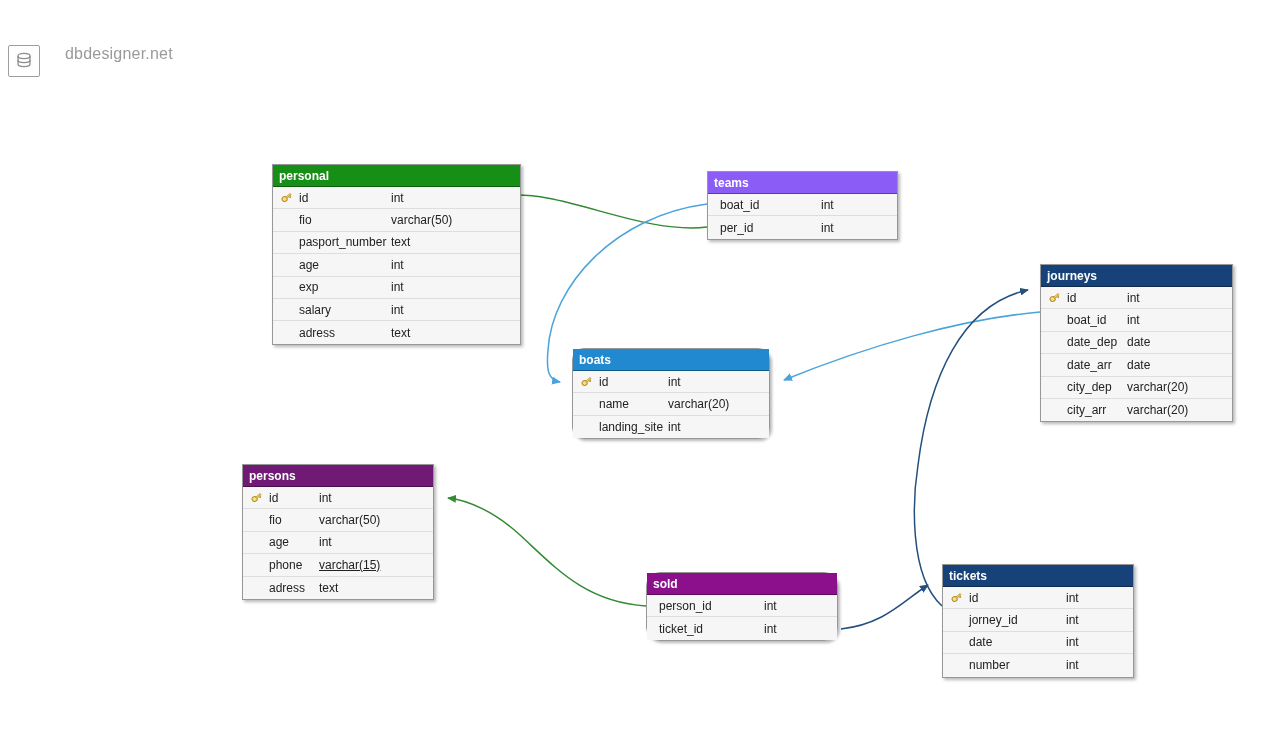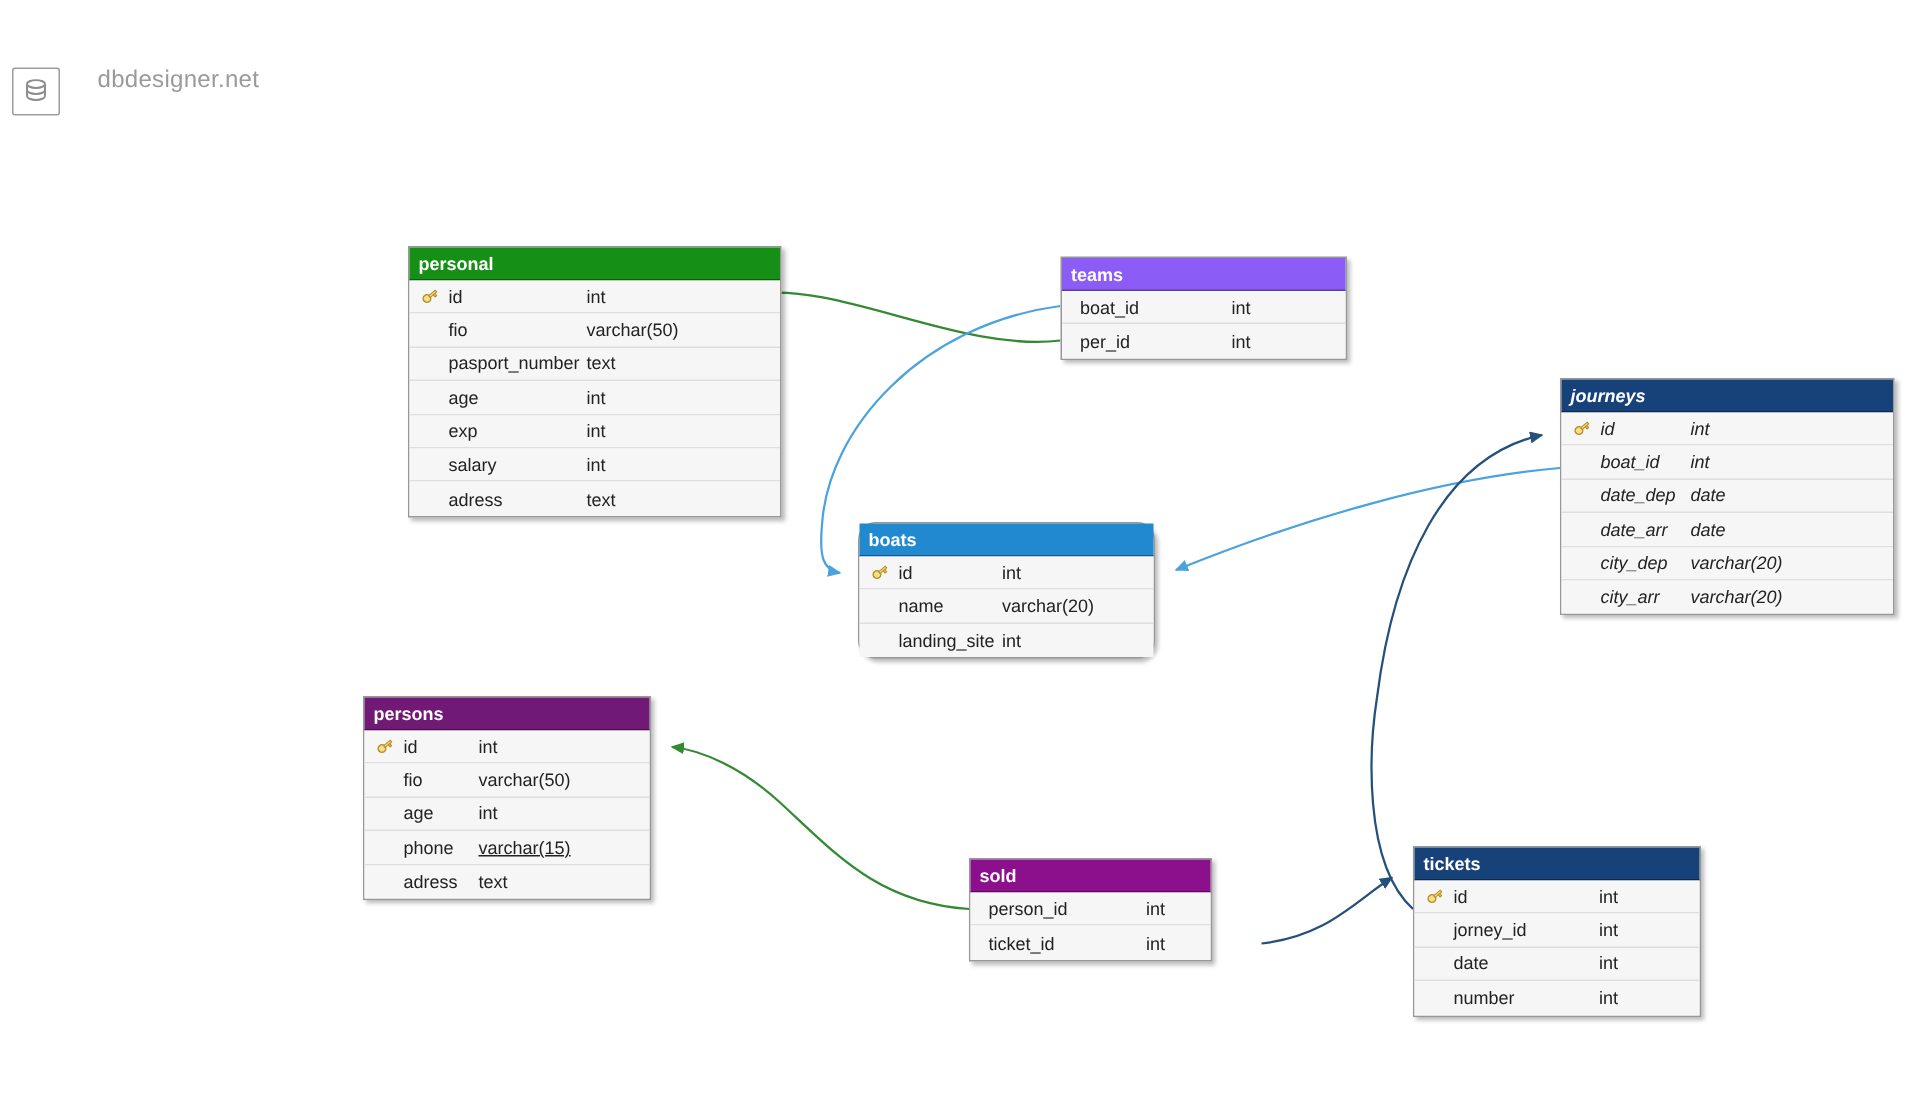--- a/index.html
+++ b/index.html
@@ -120,21 +120,21 @@
         <div class="db-table-header" style="background: #8b5cf6;">teams</div>
         <div class="db-row">
           <span class="fname">boat_id</span>
           <span class="ftype" style="left: 113px;">int</span>
         </div>
         <div class="db-row">
           <span class="fname">per_id</span>
           <span class="ftype" style="left: 113px;">int</span>
         </div>
       </div>
-      <div class="db-table" style="left: 1040px; top: 252px; width: 223px; font-style: italic;">
+      <div class="db-table" style="left: 1040px; top: 264px; width: 193px;">
         <div class="db-table-header" style="background: rgb(22, 66, 121);">journeys</div>
         <div class="db-row">
           <span class="key-cell">
             <svg width="13" height="13" viewBox="0 0 16 16">
               <g transform="rotate(-40 8 8)">
                 <circle cx="5" cy="8" r="3.1" fill="#f3e08a" stroke="#b68c1e" stroke-width="1.2"></circle>
                 <rect x="7.6" y="7.1" width="7" height="1.9" fill="#f3e08a" stroke="#b68c1e" stroke-width="0.9"></rect>
                 <rect x="11" y="9" width="1.6" height="2.2" fill="#f3e08a" stroke="#b68c1e" stroke-width="0.9"></rect>
               </g>
             </svg>
@@ -223,21 +223,21 @@
           <span class="key-cell"></span>
           <span class="fname">phone</span>
           <span class="ftype" style="left: 76px; text-decoration: underline;">varchar(15)</span>
         </div>
         <div class="db-row">
           <span class="key-cell"></span>
           <span class="fname">adress</span>
           <span class="ftype" style="left: 76px;">text</span>
         </div>
       </div>
-      <div class="db-table no-key" style="left: 646px; top: 572px; width: 162px;">
+      <div class="db-table no-key" style="left: 646px; top: 572px; width: 192px; border-radius: 14px;">
         <div class="db-table-header" style="background: rgb(140, 15, 140);">sold</div>
         <div class="db-row">
           <span class="fname">person_id</span>
           <span class="ftype" style="left: 117px;">int</span>
         </div>
         <div class="db-row">
           <span class="fname">ticket_id</span>
           <span class="ftype" style="left: 117px;">int</span>
         </div>
       </div>

